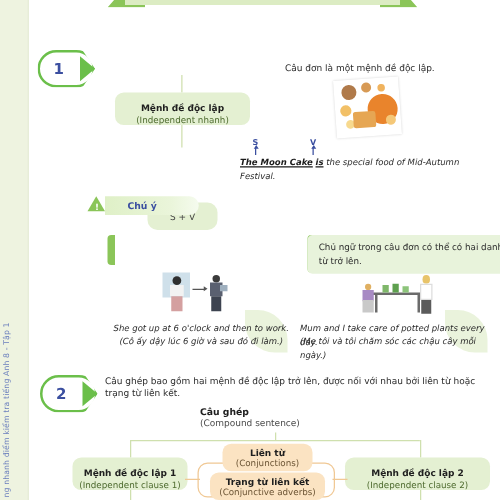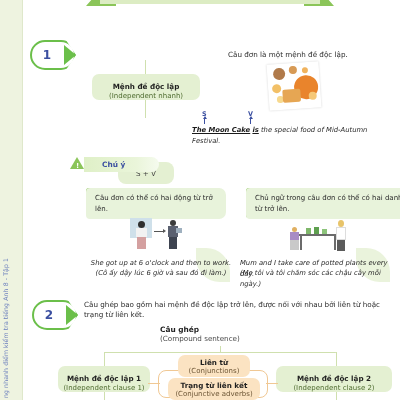--- a/index.html
+++ b/index.html
@@ -267,21 +267,20 @@
 
   <div class="ex" style="left:192px; top:125px; width:205px;">
     <span class="underline-bold">The Moon Cake</span> <span class="underline-bold">is</span><span> the special food of Mid-Autumn Festival.</span>
   </div>
 
   <div class="warn-tri" style="left:70px; top:157px;"></div>
   <div class="warn-bang" style="left:76px; top:162px;">!</div>
   <div class="note-pill" style="left:84px; top:157px; width:75px;">Chú ý</div>
 
   <div class="note-tab" style="left:86px; top:188px; height:24px;"></div>
-  <div class="note-box" style="left:86px; top:188px; width:140px;">Câu đơn có thể có hai động từ trở lên.</div>
 
   <div class="note-tab" style="left:246px; top:188px; height:30px;"></div>
   <div class="note-box" style="left:246px; top:188px; width:164px;">Chủ ngữ trong câu đơn có thể có hai danh từ trở lên.</div>
 
   <div class="illus" style="left:130px; top:218px; width:60px; height:34px;">
     <div style="position:absolute; left:0; top:0; width:22px; height:20px; background:#cfe0ea;"></div>
     <div style="position:absolute; left:8px; top:3px; width:7px; height:7px; border-radius:50%; background:#2f2f2f;"></div>
     <div style="position:absolute; left:6px; top:10px; width:11px; height:9px; background:#f2f2f2;"></div>
     <div style="position:absolute; left:7px; top:19px; width:9px; height:12px; background:#d4a0a0;"></div>
     <div style="position:absolute; left:24px; top:13px; width:10px; height:1px; background:#555;"></div>

